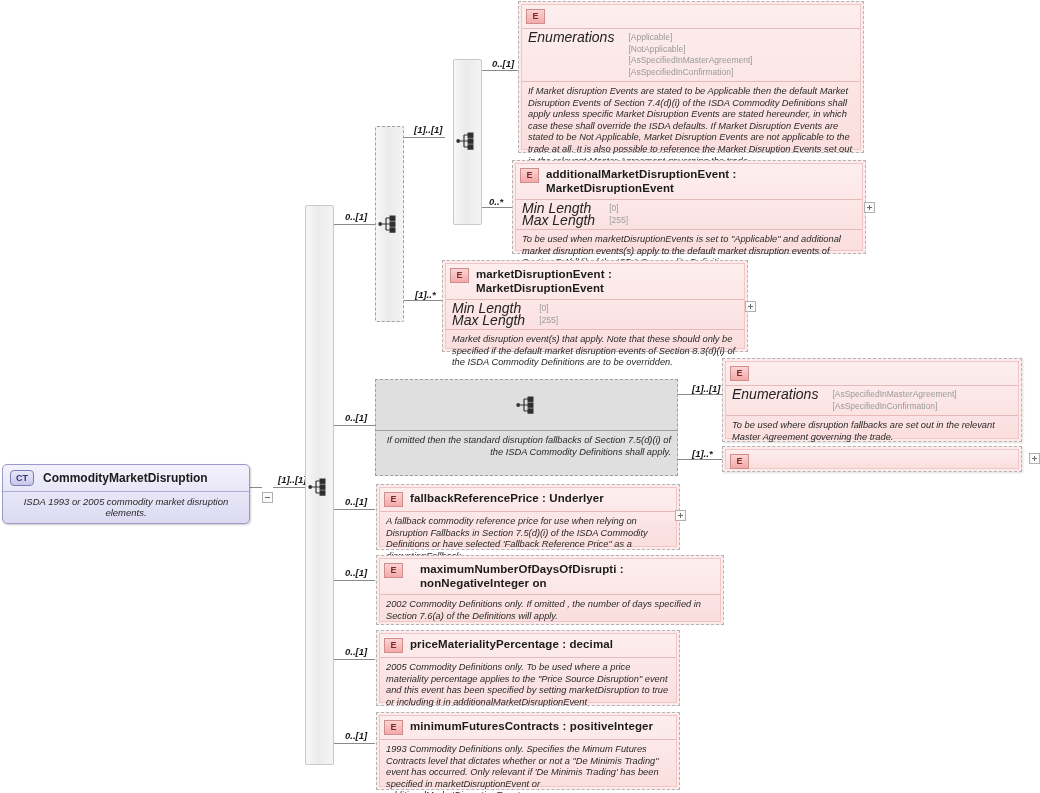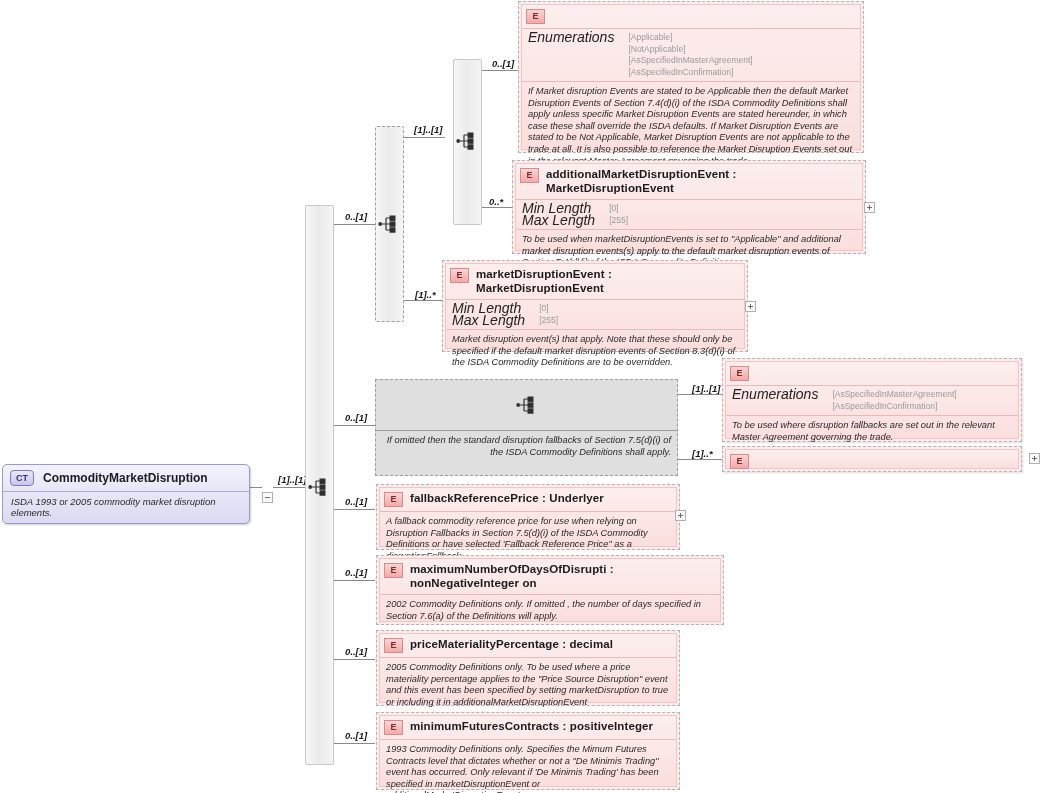--- a/index.html
+++ b/index.html
@@ -97,21 +97,21 @@
     flex: none; width: 24px; height: 16px;
     border: 1px solid #7d7cb5; border-radius: 4px;
     background: linear-gradient(#e8e7f8, #c9c7ea);
     color: #33327a; font-size: 9px; line-height: 14px;
     text-align: center; font-weight: bold;
   }
   .ct-name { font-size: 12px; font-weight: bold; color: #1b1b1b; }
   .ct-doc {
     border-top: 1px solid #adabd4;
     padding: 4px 8px 5px 8px;
-    font-size: 9.5px; font-style: italic; color: #2a2a2a;
+    font-size: 9.5px; font-style: italic; color: #2a2a2a; text-align: center;
   }
 
   
   .comp-col {
     position: absolute;
     background: linear-gradient(to right,#f7f7f7,#ebebeb 45%,#f4f4f4);
     border: 1px solid #c8c8c8;
     border-radius: 2px;
   }
   .comp-col.dashed { border: 1px dashed #9e9e9e; }
@@ -346,21 +346,21 @@
       <div class="doc">A fallback commodity reference price for use when relying on Disruption Fallbacks in Section 7.5(d)(i) of the ISDA Commodity Definitions or have selected 'Fallback Reference Price" as a disruptionFallback.</div>
     </div>
   </div>
   <div class="card" style="left:345px; top:496px;">0..[1]</div>
   <div class="exp" style="left:675px; top:510px;"></div>
 
   <div class="node" style="left:376px; top:555px; width:348px; height:70px;">
     <div class="node-inner">
       <div class="node-title">
         <span class="badge">E</span>
-        <span class="node-name" style="display:block; width:304px;">maximumNumberOfDaysOfDisrupti : nonNegativeInteger on</span>
+        <span class="node-name" style="display:block; width:304px;margin-left:10px;">maximumNumberOfDaysOfDisrupti : nonNegativeInteger on</span>
       </div>
       <div class="doc">2002 Commodity Definitions only. If omitted , the number of days specified in Section 7.6(a) of the Definitions will apply.</div>
     </div>
   </div>
   <div class="card" style="left:345px; top:567px;">0..[1]</div>
 
   <div class="node" style="left:376px; top:630px; width:304px; height:76px;">
     <div class="node-inner">
       <div class="node-title">
         <span class="badge">E</span>

